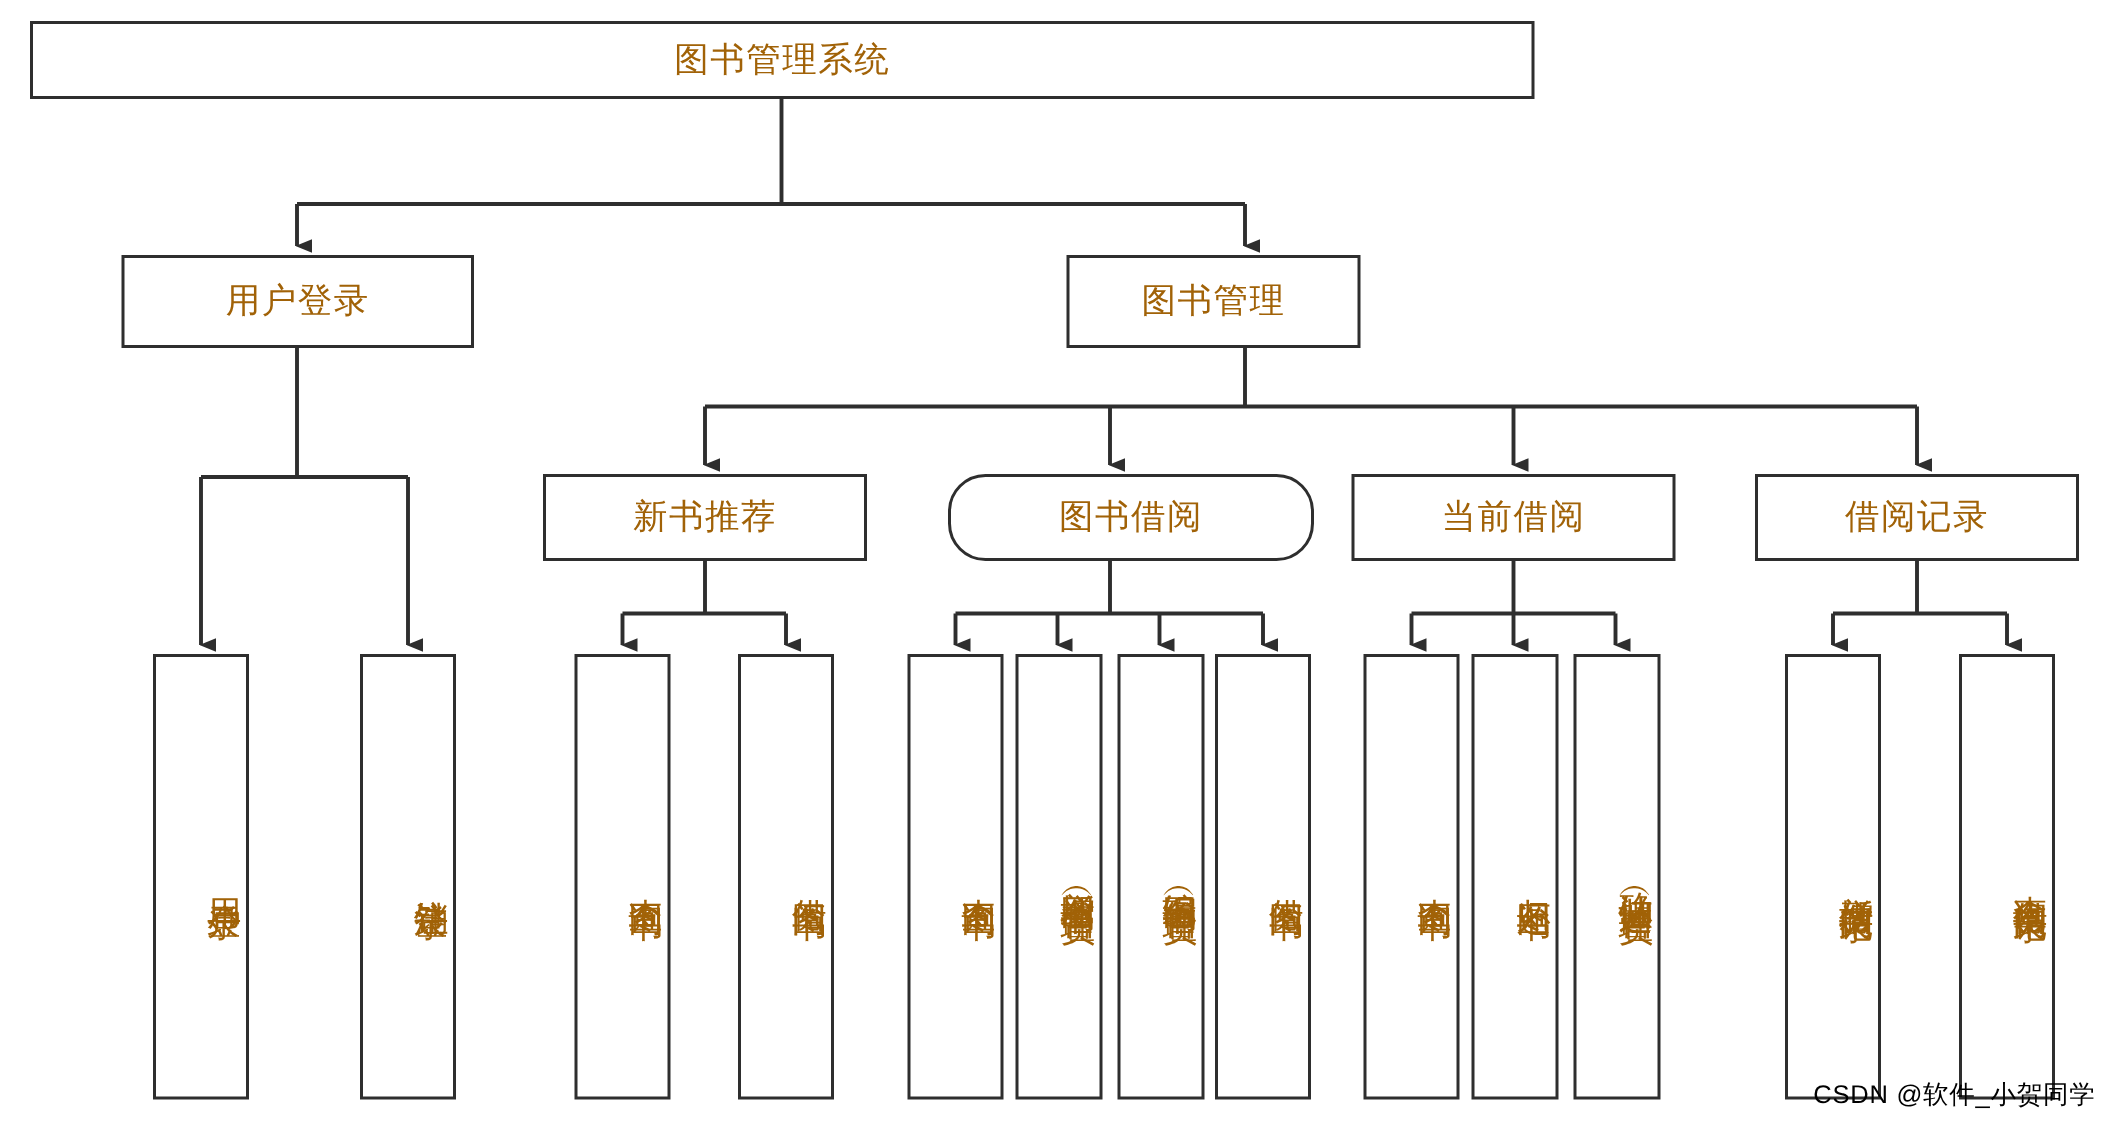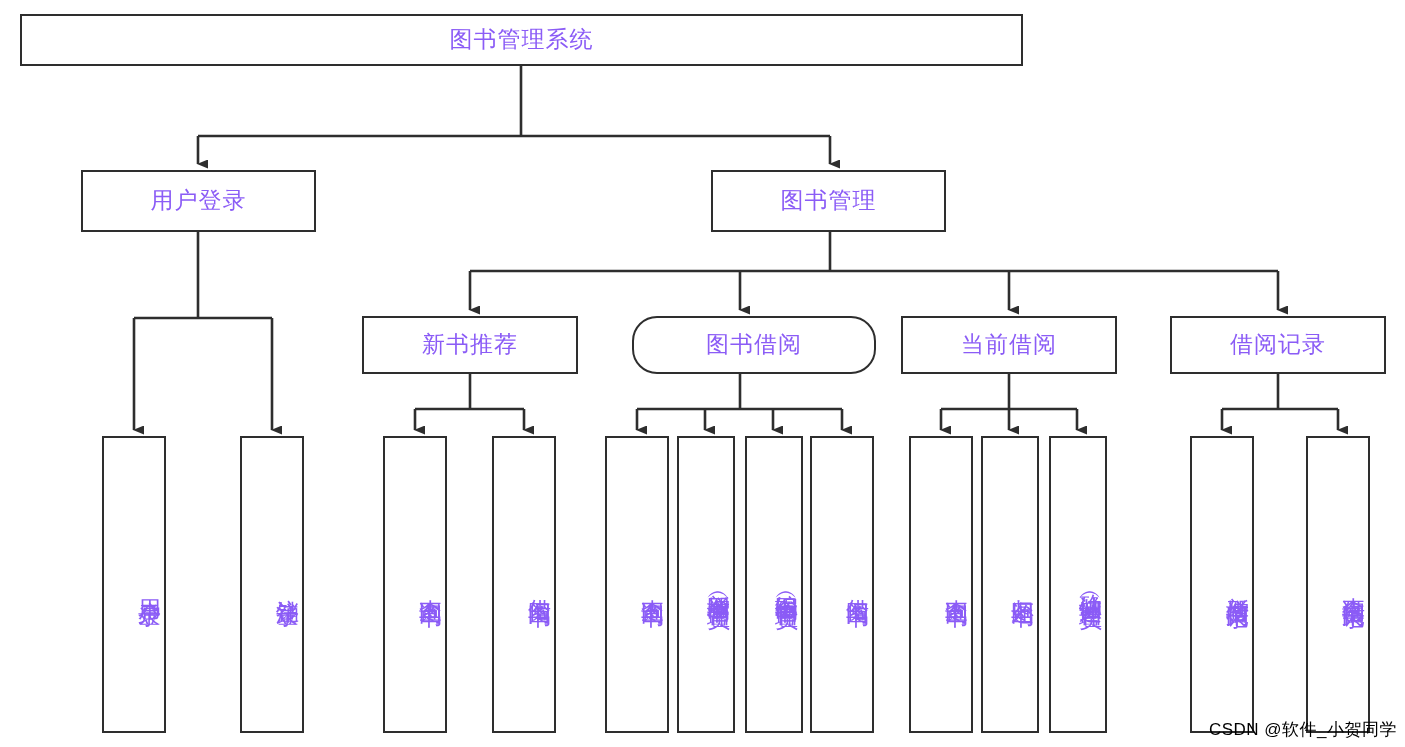--- a/index.html
+++ b/index.html
@@ -26,21 +26,21 @@
     pointer-events: none;
   }
   .node {
     position: absolute;
     box-sizing: border-box;
     background: #ffffff;
     border: 2px solid #2e2e2e;
     display: flex;
     align-items: center;
     justify-content: center;
-    color: #8b5cf6;
+    color: #a16207;
   }
   .node.h {
     font-size: 23px;
     letter-spacing: 1px;
     line-height: 1.1;
   }
   .node.v {
     writing-mode: vertical-rl;
     text-orientation: upright;
     font-size: 23px;
@@ -120,21 +120,21 @@
     </g>
   </svg>
 
   <div class="node h" style="left:20px; top:14px; width:1003px; height:52px;">
     <span>图书管理系统</span>
   </div>
 
   <div class="node h" style="left:81px; top:170px; width:235px; height:62px;">
     <span>用户登录</span>
   </div>
-  <div class="node h" style="left:711px; top:170px; width:235px; height:62px;">
+  <div class="node h" style="left:711px; top:170px; width:196px; height:62px;">
     <span>图书管理</span>
   </div>
 
   <div class="node h" style="left:362px; top:316px; width:216px; height:58px;justify-content:center;">
     <span>新书推荐</span>
   </div>
   <div class="node h" style="left:632px; top:316px; width:244px; height:58px;border-radius:25px;">
     <span>图书借阅</span>
   </div>
   <div class="node h" style="left:901px; top:316px; width:216px; height:58px;">

